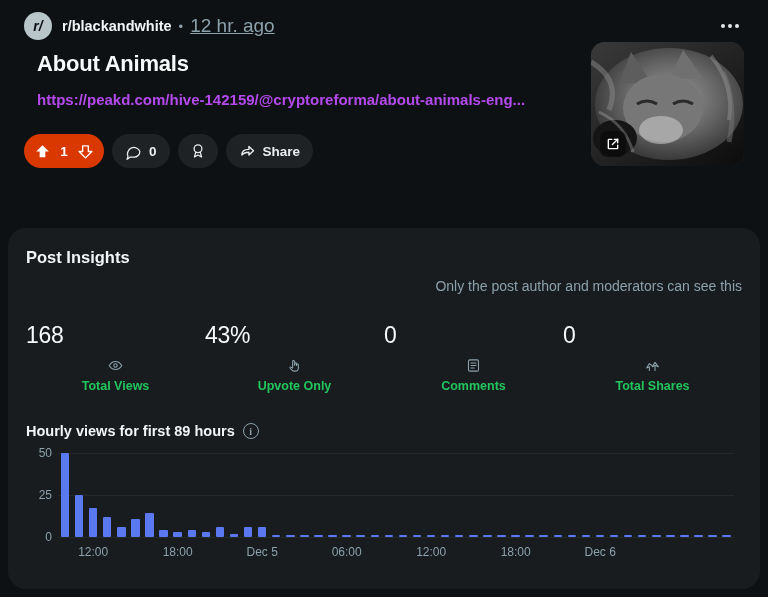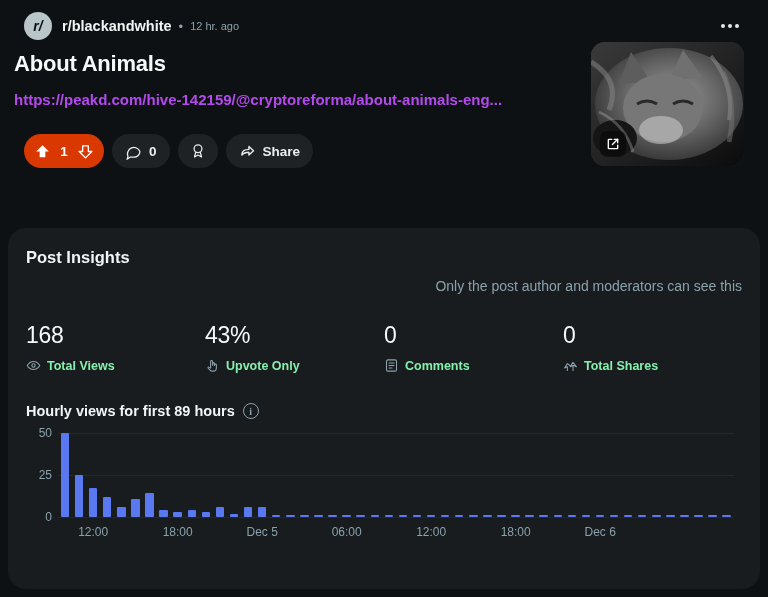--- a/index.html
+++ b/index.html
@@ -22,34 +22,34 @@
     background: #b8c5c9; color: #0e1113;
     display: flex; align-items: center; justify-content: center;
     font-size: 14px; font-weight: 700; font-style: italic;
     flex: 0 0 auto;
   }
   .sub-name {
     margin-left: 10px; color: #f2f4f5;
     font-size: 14.5px; font-weight: 700;
   }
   .dot-sep { color: #8ba1ab; font-size: 13px; margin: 0 7px; }
-  .timestamp { color: #8ba1ab; font-size: 11px; }
+  .timestamp { color: #8ba1ab; font-size: 19px; text-decoration: underline; }
   .spacer { flex: 1 1 auto; }
   .overflow-btn {
     width: 32px; height: 32px; border-radius: 50%;
     display: flex; align-items: center; justify-content: center;
     gap: 3px; margin-right: 6px;
   }
   .overflow-btn i {
     width: 4px; height: 4px; border-radius: 50%; background: #e4e8ea;
     display: block;
   }
 
   
-  .post-body { padding: 8px 24px 0 14px; position: relative; }
+  .post-body { padding: 8px 24px 0 37px; position: relative; }
   .post-title {
     color: #f7f9fa; font-size: 22px; font-weight: 700;
     letter-spacing: -0.2px; line-height: 28px;
   }
   .post-link {
     display: block; margin-top: 13px;
     color: #b44aed; font-size: 15px; font-weight: 700;
     white-space: nowrap; overflow: hidden; text-overflow: ellipsis;
     max-width: 552px; text-decoration: none;
   }
@@ -85,21 +85,21 @@
     padding: 20px 18px 0 18px;
   }
   .ins-title { color: #f2f4f5; font-size: 16.5px; font-weight: 700; }
   .ins-sub { color: #8ba1ab; font-size: 14px; margin-top: 11px; text-align: right; }
 
   .stats { display: flex; margin-top: 28px; }
   .stat { flex: 1 1 0; }
   .stat-value { color: #f7f9fa; font-size: 23px; font-weight: 400; letter-spacing: -0.3px; }
   .stat-label {
     display: flex; align-items: center; gap: 6px;
-    color: #86efac; font-size: 12.5px; font-weight: 700; margin-top: 9px;
+    color: #22c55e; font-size: 12.5px; font-weight: 700; margin-top: 9px; flex-direction: column;
   }
 
   .chart-title-row {
     display: flex; align-items: center; gap: 8px; margin-top: 30px;
   }
   .chart-title { color: #f2f4f5; font-size: 14.5px; font-weight: 700; }
   .info-icon {
     width: 16px; height: 16px; border-radius: 50%;
     border: 1.4px solid #8ba1ab; color: #8ba1ab;
     font-size: 10px; font-weight: 700;

